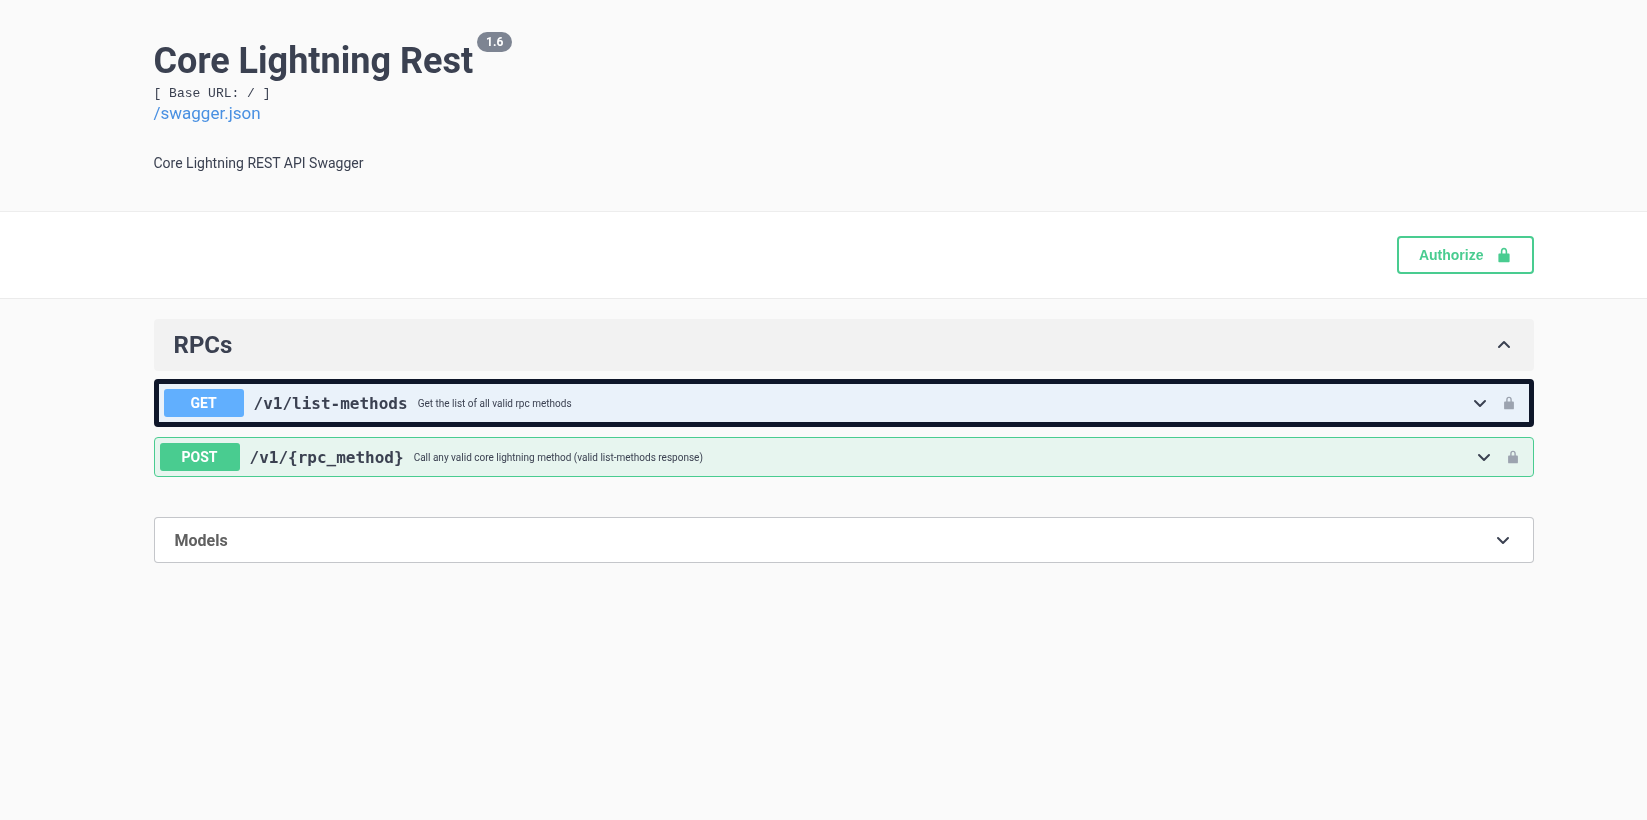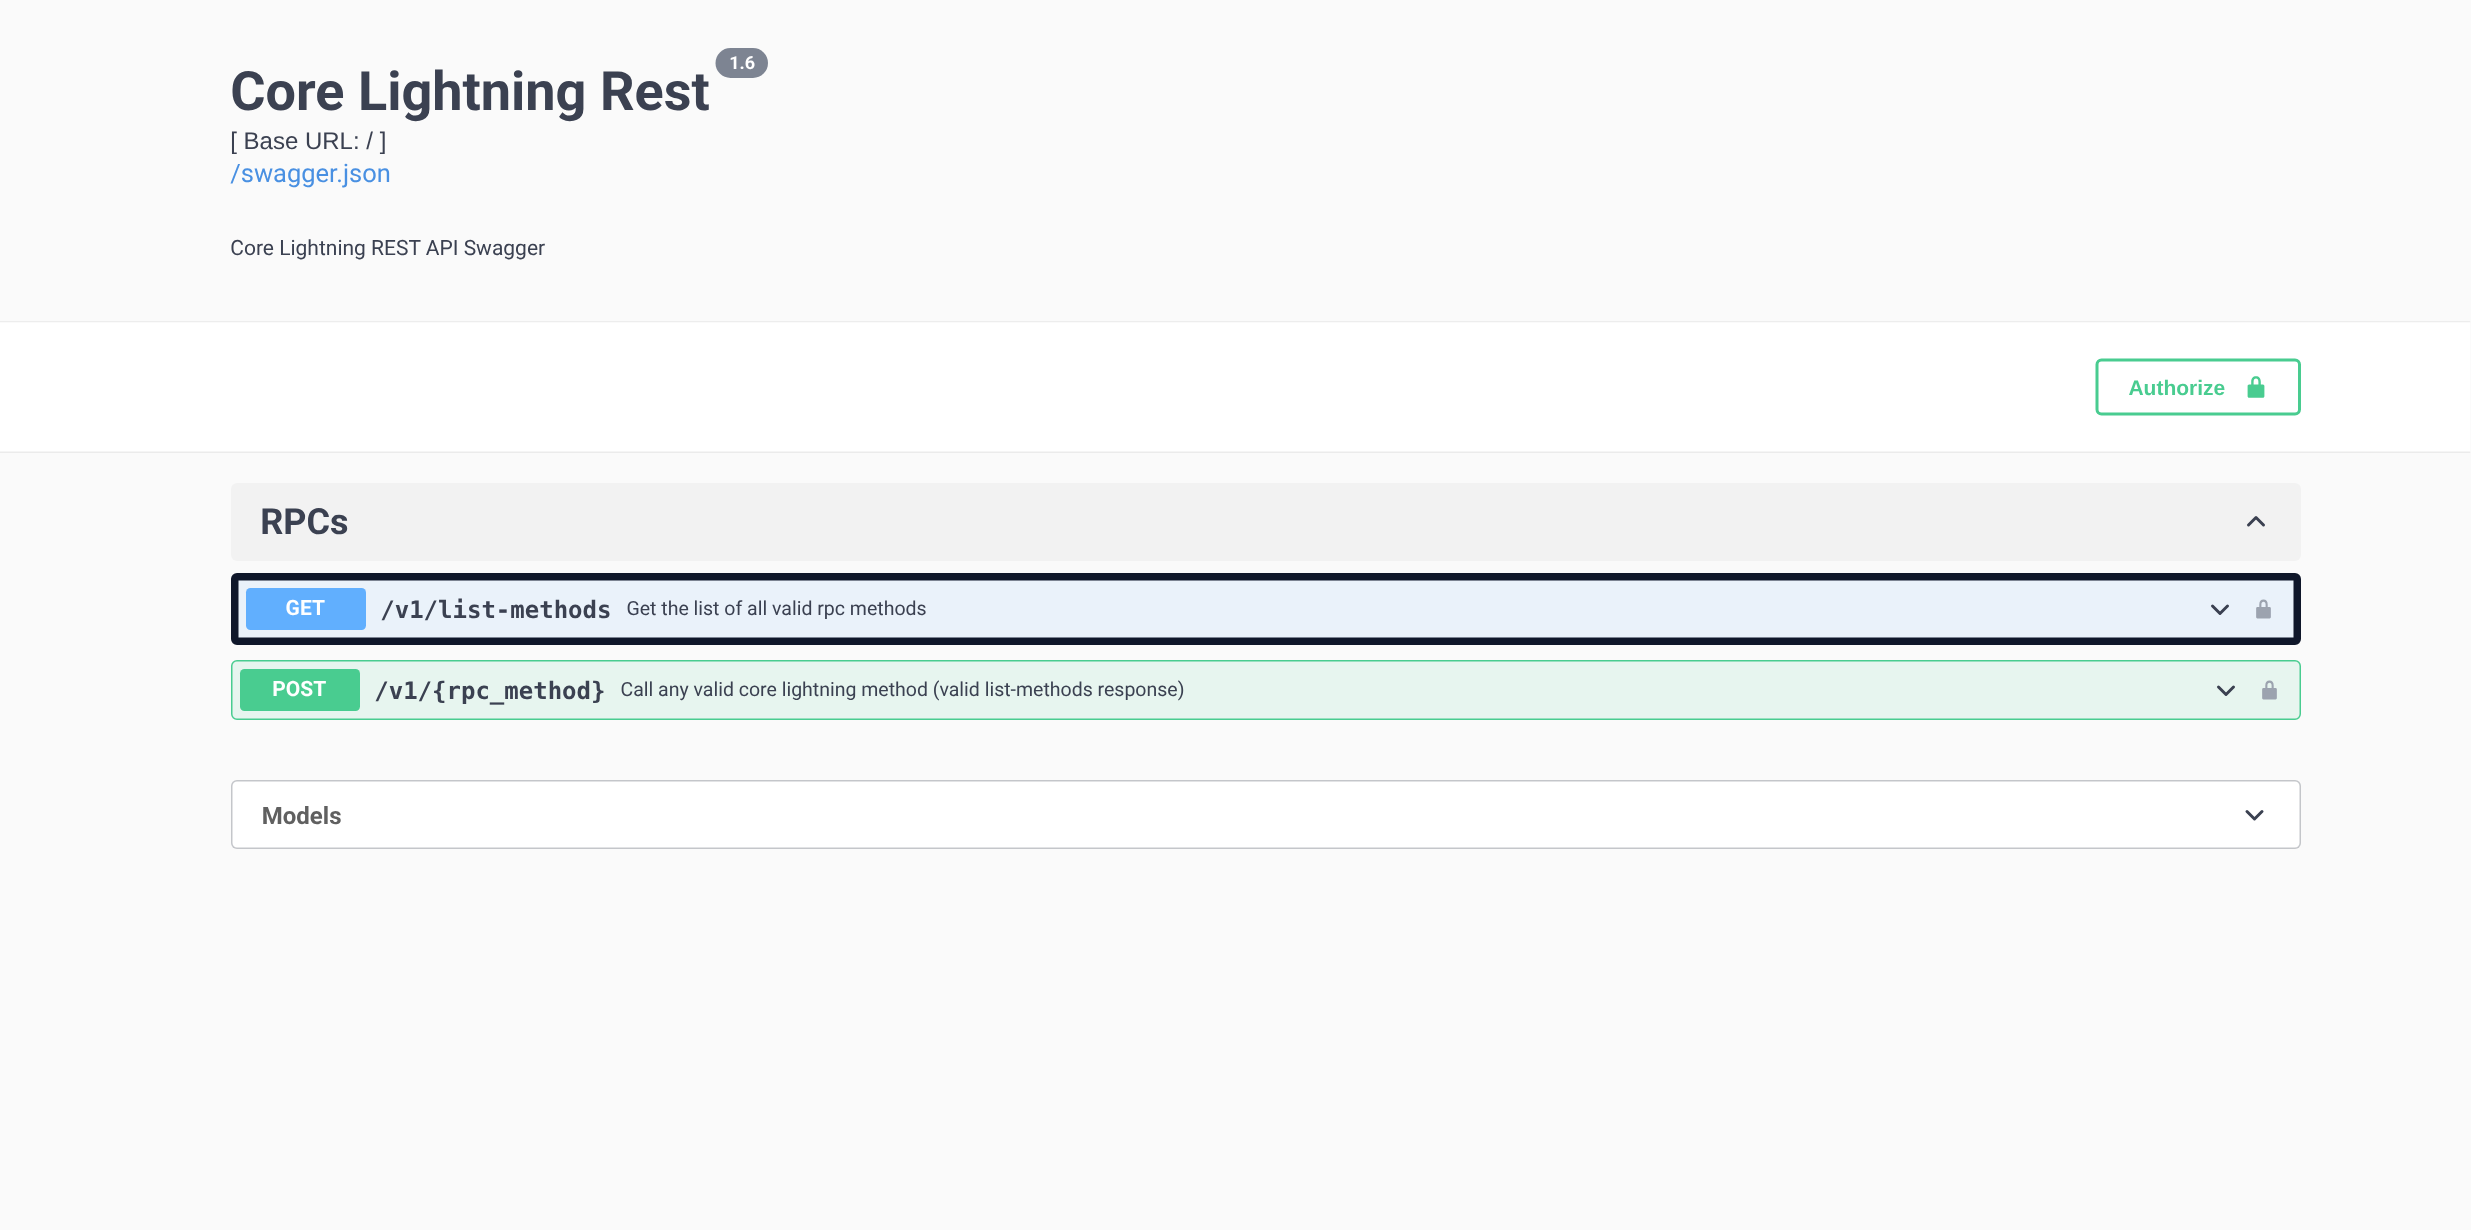--- a/index.html
+++ b/index.html
@@ -27,22 +27,22 @@
     font-size: 12px;
     font-weight: 700;
     border-radius: 57px;
     padding: 3px 9px;
     margin-left: 4px;
     vertical-align: super;
     position: relative;
     top: -8px;
   }
   .base-url {
-    font-family: Liberation Sans, sans-serif;
-    font-size: 16px;
+    font-family: Liberation Mono, monospace;
+    font-size: 13px;
     color: #3b4151;
     margin-top: 4px;
   }
   .swagger-link {
     color: #4990e2;
     font-size: 17px;
     text-decoration: none;
     display: inline-block;
     margin-top: 2px;
   }
@@ -121,21 +121,21 @@
   .method-badge.get { background: #61affe; }
   .method-badge.post { background: #49cc90; }
   .op-path {
     font-family: monospace;
     font-size: 16px;
     font-weight: 600;
     color: #3b4151;
     margin-right: 10px;
   }
   .op-desc {
-    font-size: 13px;
+    font-size: 10px;
     color: #3b4151;
     flex: 1;
   }
   .op-right { display: flex; align-items: center; gap: 12px; margin-left: auto; padding-right: 8px; }
   .lock-icon { width: 14px; height: 16px; fill: #9ca3af; }
   .models-section {
     margin-top: 40px;
     border: 1px solid rgba(59,65,81,0.3);
     border-radius: 4px;
     padding: 12px 20px;

